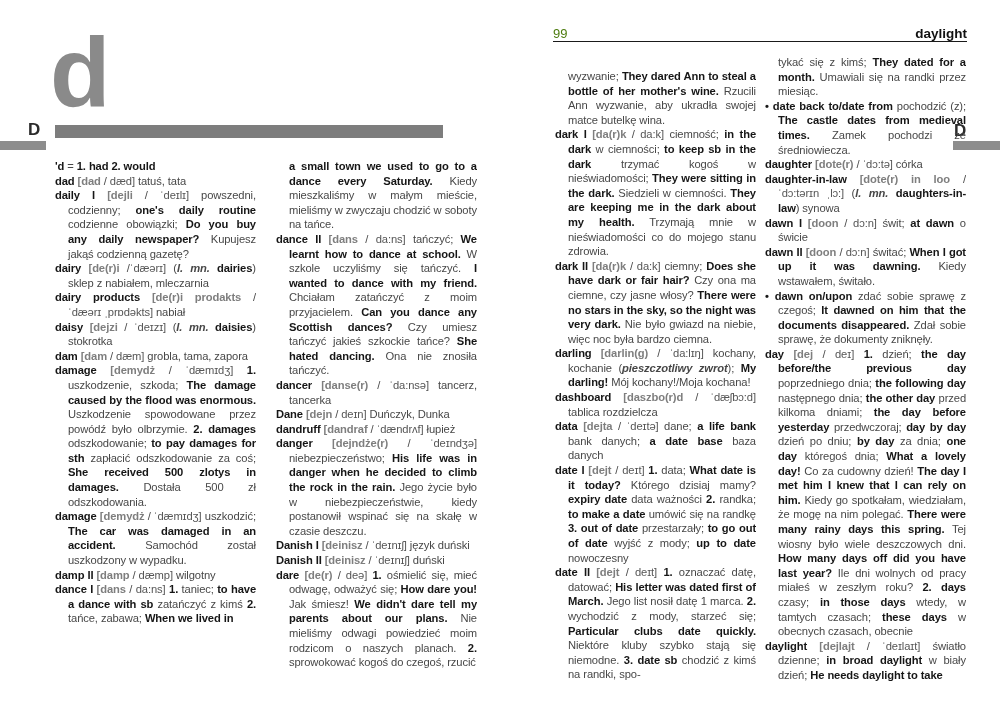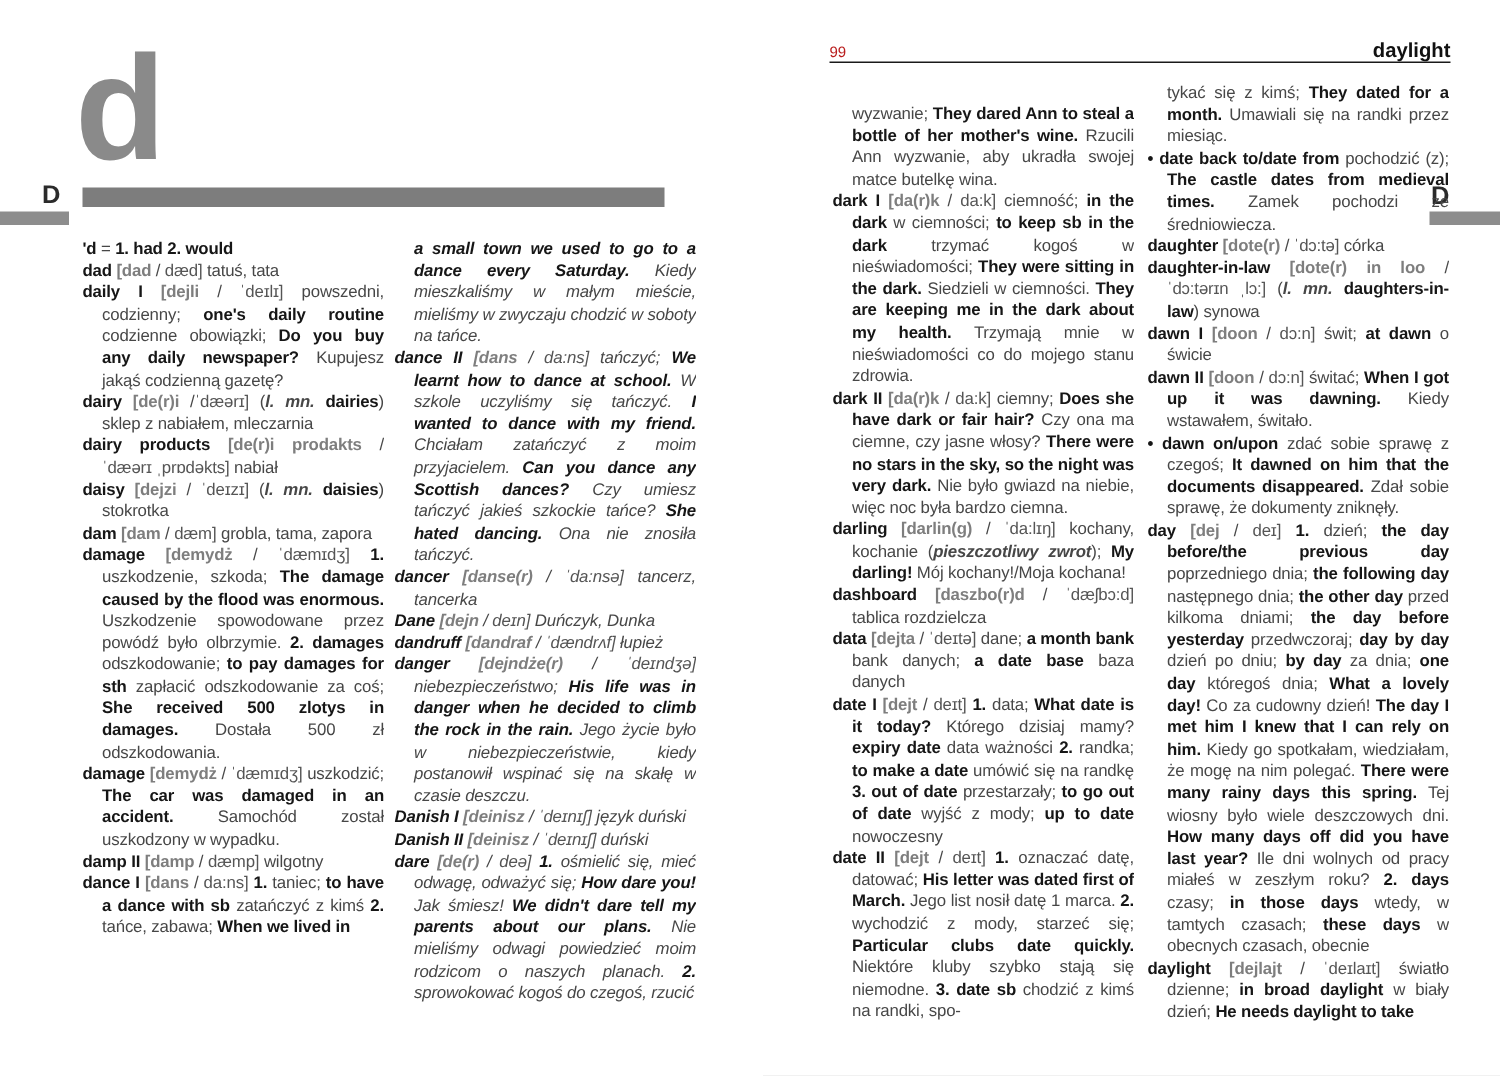--- a/index.html
+++ b/index.html
@@ -18,30 +18,30 @@
   .tab-letter.left{left:28px;top:120px;}
   .tab-letter.right{left:954px;top:121px;}
   .tab-bar{position:absolute;height:9px;background:#8d8d8d;}
   .tab-bar.left{left:0;top:141px;width:46px;}
   .tab-bar.right{left:953px;top:141px;width:47px;}
   
   .page-header{
     position:absolute;left:553px;top:22px;width:414px;height:19px;
     border-bottom:1.5px solid #1a1a1a;display:flex;justify-content:space-between;align-items:flex-end;
   }
-  .page-num{font-size:10px;color:#b91c1c;}
+  .page-num{font-size:13px;color:#4d7c0f;}
   .guide-word{font-size:13.5px;font-weight:bold;color:#111;}
   
   .col{
     position:absolute;width:201px;text-align:justify;
     font-size:11.2px;line-height:14.6px;letter-spacing:-0.1px;
     color:#474747;overflow:hidden;
   }
   .col-1{left:55px;top:159px;height:546px;}
-  .col-2{left:263px;top:159px;height:546px;font-style:italic;}
+  .col-2{left:276px;top:159px;height:546px;}
   .col-3{left:555px;top:69px;height:656px;}
   .col-4{left:765px;top:55px;height:656px;}
   p.entry{margin:0;padding-left:13px;text-indent:-13px;}
   p.entry.cont{text-indent:0;}
   
   .h{font-weight:bold;color:#161616;}
   .b{font-weight:bold;color:#161616;}
   .p1{font-weight:bold;color:#7e7e7e;}
   .p2{color:#555555;}
   .r{color:#474747;}
@@ -90,21 +90,21 @@
       <p class="entry"><span class="h">Danish I </span><span class="p1">[deinisz</span><span class="r"> / </span><span class="p2">ˈdeɪnɪʃ]</span><span class="r"> język duński</span></p>
       <p class="entry"><span class="h">Danish II </span><span class="p1">[deinisz</span><span class="r"> / </span><span class="p2">ˈdeɪnɪʃ]</span><span class="r"> duński</span></p>
       <p class="entry"><span class="h">dare </span><span class="p1">[de(r)</span><span class="r"> / </span><span class="p2">deə]</span><span class="r"> </span><span class="b">1.</span><span class="r"> ośmielić się, mieć odwagę, odważyć się; </span><span class="b">How dare you!</span><span class="r"> Jak śmiesz! </span><span class="b">We didn't dare tell my parents about our plans.</span><span class="r"> Nie mieliśmy odwagi powiedzieć moim rodzicom o naszych planach. </span><span class="b">2.</span><span class="r"> sprowokować kogoś do czegoś, rzucić</span></p>
     </div>
   <div class="col col-3">
       <p class="entry cont"><span class="r">wyzwanie; </span><span class="b">They dared Ann to steal a bottle of her mother's wine.</span><span class="r"> Rzucili Ann wyzwanie, aby ukradła swojej matce butelkę wina.</span></p>
       <p class="entry"><span class="h">dark I </span><span class="p1">[da(r)k</span><span class="r"> / </span><span class="p2">da:k]</span><span class="r"> ciemność; </span><span class="b">in the dark</span><span class="r"> w ciemności; </span><span class="b">to keep sb in the dark</span><span class="r"> trzymać kogoś w nieświadomości; </span><span class="b">They were sitting in the dark.</span><span class="r"> Siedzieli w ciemności. </span><span class="b">They are keeping me in the dark about my health.</span><span class="r"> Trzymają mnie w nieświadomości co do mojego stanu zdrowia.</span></p>
       <p class="entry"><span class="h">dark II </span><span class="p1">[da(r)k</span><span class="r"> / </span><span class="p2">da:k]</span><span class="r"> ciemny; </span><span class="b">Does she have dark or fair hair?</span><span class="r"> Czy ona ma ciemne, czy jasne włosy? </span><span class="b">There were no stars in the sky, so the night was very dark.</span><span class="r"> Nie było gwiazd na niebie, więc noc była bardzo ciemna.</span></p>
       <p class="entry"><span class="h">darling </span><span class="p1">[darlin(g)</span><span class="r"> / </span><span class="p2">ˈda:lɪŋ]</span><span class="r"> kochany, kochanie (</span><span class="i">pieszczotliwy zwrot</span><span class="r">); </span><span class="b">My darling!</span><span class="r"> Mój kochany!/Moja kochana!</span></p>
       <p class="entry"><span class="h">dashboard </span><span class="p1">[daszbo(r)d</span><span class="r"> / </span><span class="p2">ˈdæʃbɔ:d]</span><span class="r"> tablica rozdzielcza</span></p>
-      <p class="entry"><span class="h">data </span><span class="p1">[dejta</span><span class="r"> / </span><span class="p2">ˈdeɪtə]</span><span class="r"> dane; </span><span class="b">a month bank</span><span class="r"> bank danych; </span><span class="b">a date base</span><span class="r"> baza danych</span></p>
+      <p class="entry"><span class="h">data </span><span class="p1">[dejta</span><span class="r"> / </span><span class="p2">ˈdeɪtə]</span><span class="r"> dane; </span><span class="b">a life bank</span><span class="r"> bank danych; </span><span class="b">a date base</span><span class="r"> baza danych</span></p>
       <p class="entry"><span class="h">date I </span><span class="p1">[dejt</span><span class="r"> / </span><span class="p2">deɪt]</span><span class="r"> </span><span class="b">1.</span><span class="r"> data; </span><span class="b">What date is it today?</span><span class="r"> Którego dzisiaj mamy? </span><span class="b">expiry date</span><span class="r"> data ważności </span><span class="b">2.</span><span class="r"> randka; </span><span class="b">to make a date</span><span class="r"> umówić się na randkę </span><span class="b">3.</span><span class="r"> </span><span class="b">out of date</span><span class="r"> przestarzały; </span><span class="b">to go out of date</span><span class="r"> wyjść z mody; </span><span class="b">up to date</span><span class="r"> nowoczesny</span></p>
       <p class="entry"><span class="h">date II </span><span class="p1">[dejt</span><span class="r"> / </span><span class="p2">deɪt]</span><span class="r"> </span><span class="b">1.</span><span class="r"> oznaczać datę, datować; </span><span class="b">His letter was dated first of March.</span><span class="r"> Jego list nosił datę 1 marca. </span><span class="b">2.</span><span class="r"> wychodzić z mody, starzeć się; </span><span class="b">Particular clubs date quickly.</span><span class="r"> Niektóre kluby szybko stają się niemodne. </span><span class="b">3.</span><span class="r"> </span><span class="b">date sb</span><span class="r"> chodzić z kimś na randki, spo-</span></p>
     </div>
   <div class="col col-4">
       <p class="entry cont"><span class="r">tykać się z kimś; </span><span class="b">They dated for a month.</span><span class="r"> Umawiali się na randki przez miesiąc.</span></p>
       <p class="entry"><span class="bul">• </span><span class="b">date back to/date from</span><span class="r"> pochodzić (z); </span><span class="b">The castle dates from medieval times.</span><span class="r"> Zamek pochodzi ze średniowiecza.</span></p>
       <p class="entry"><span class="h">daughter </span><span class="p1">[dote(r)</span><span class="r"> / </span><span class="p2">ˈdɔ:tə]</span><span class="r"> córka</span></p>
       <p class="entry"><span class="h">daughter-in-law </span><span class="p1">[dote(r) in loo</span><span class="r"> / </span><span class="p2">ˈdɔ:tərɪn ˌlɔ:]</span><span class="r"> (</span><span class="i">l. mn.</span><span class="r"> </span><span class="b">daughters-in-law</span><span class="r">) synowa</span></p>
       <p class="entry"><span class="h">dawn I </span><span class="p1">[doon</span><span class="r"> / </span><span class="p2">dɔ:n]</span><span class="r"> świt; </span><span class="b">at dawn</span><span class="r"> o świcie</span></p>
       <p class="entry"><span class="h">dawn II </span><span class="p1">[doon</span><span class="r"> / </span><span class="p2">dɔ:n]</span><span class="r"> świtać; </span><span class="b">When I got up it was dawning.</span><span class="r"> Kiedy wstawałem, świtało.</span></p>

